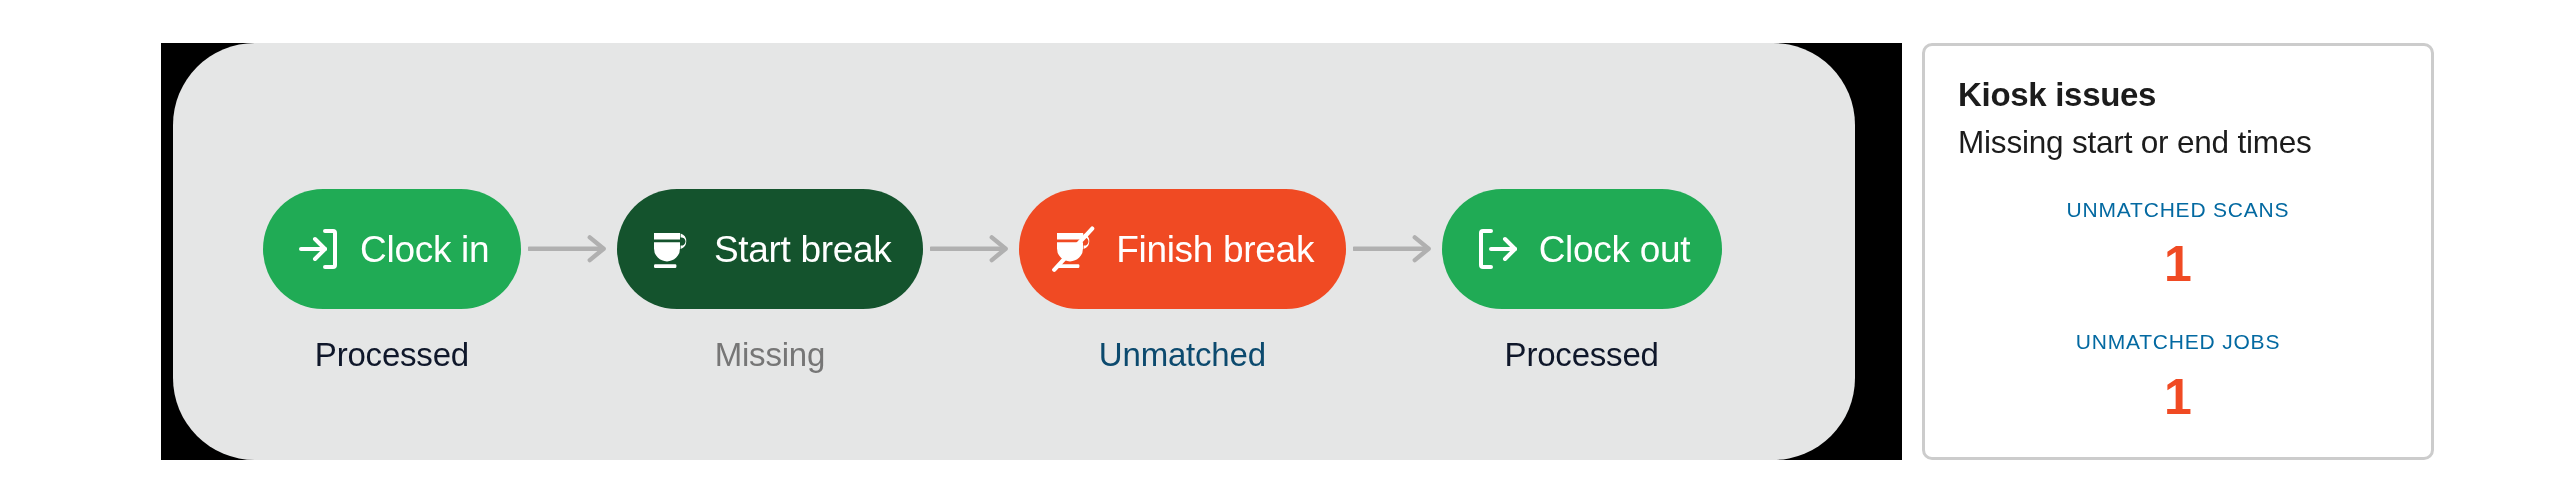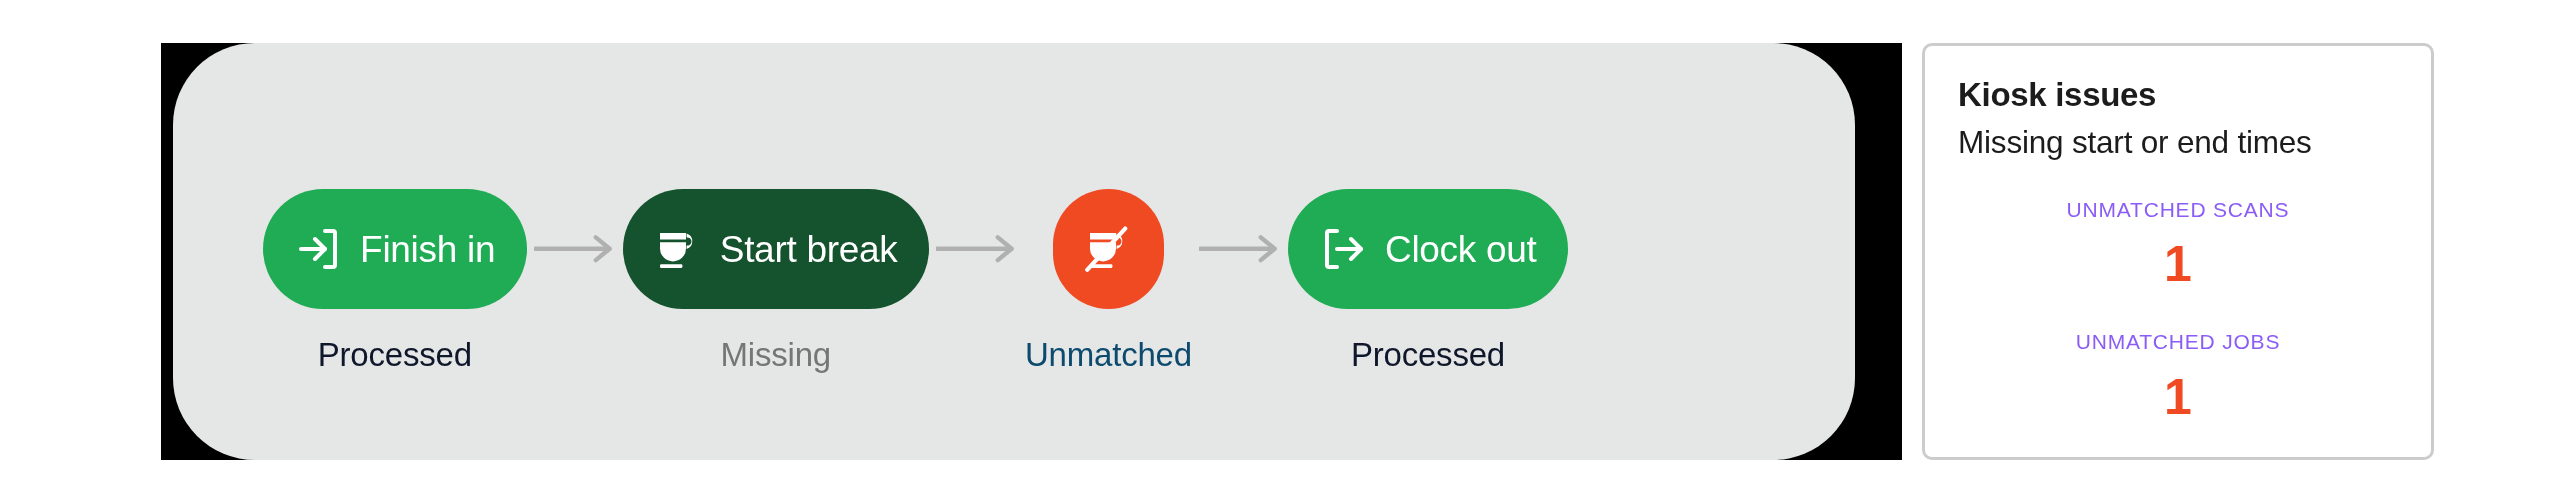--- a/index.html
+++ b/index.html
@@ -135,21 +135,21 @@
     line-height: 1.2;
     margin-top: 8.8px;
     letter-spacing: -0.2px;
   }
   .metric {
     text-align: center;
   }
   .metric-label {
     font-size: 21px;
     letter-spacing: 0.8px;
-    color: #8b5cf6;
+    color: #0369a1;
     line-height: 1;
   }
   .metric-value {
     font-size: 50px;
     font-weight: bold;
     color: #f04a23;
     line-height: 1;
   }
   .metric-1 { margin-top: 37px; }
   .metric-1 .metric-value { margin-top: 19px; }
@@ -166,21 +166,21 @@
 
     <div class="step">
       <div class="pill green">
         <span class="pill-icon">
           <svg width="48" height="48" viewBox="0 0 24 24" fill="none" stroke="#ffffff" stroke-width="2" stroke-linecap="round" stroke-linejoin="round">
             <path d="M15 3h4a1 1 0 0 1 1 1v16a1 1 0 0 1-1 1h-4"></path>
             <polyline points="10 17 15 12 10 7"></polyline>
             <line x1="3" y1="12" x2="15" y2="12"></line>
           </svg>
         </span>
-        <span class="pill-label">Finish in</span>
+        <span class="pill-label">Clock in</span>
       </div>
       <div class="status processed">Processed</div>
     </div>
 
     <div class="connector">
       <svg width="82" height="31.5" viewBox="0 0 130 50" fill="none" stroke="#b0b0b0" stroke-width="7" stroke-linecap="round" stroke-linejoin="round">
         <line x1="2" y1="25" x2="118" y2="25"></line>
         <polyline points="98 7 120 25 98 43"></polyline>
       </svg>
     </div>
@@ -215,20 +215,21 @@
           <svg width="48" height="48" viewBox="0 0 24 24">
             <g fill="#ffffff">
               <path d="M3 4h13v3.2H3z"></path>
               <path d="M3 8.6h13v3.1a6.5 6.5 0 0 1-13 0z"></path>
               <path d="M16.3 4.2v2.1a2 2 0 1 1 0 3.9V12a4.1 4.1 0 0 0 0-7.8z"></path>
               <rect x="3" y="19.6" width="11.2" height="1.9" rx="0.6"></rect>
             </g>
             <line x1="1.6" y1="22.4" x2="20.6" y2="1.8" stroke="#ffffff" stroke-width="2.1" stroke-linecap="round"></line>
           </svg>
         </span>
+        <span class="pill-label">Finish break</span>
       </div>
       <div class="status unmatched">Unmatched</div>
     </div>
 
     <div class="connector">
       <svg width="82" height="31.5" viewBox="0 0 130 50" fill="none" stroke="#b0b0b0" stroke-width="7" stroke-linecap="round" stroke-linejoin="round">
         <line x1="2" y1="25" x2="118" y2="25"></line>
         <polyline points="98 7 120 25 98 43"></polyline>
       </svg>
     </div>

